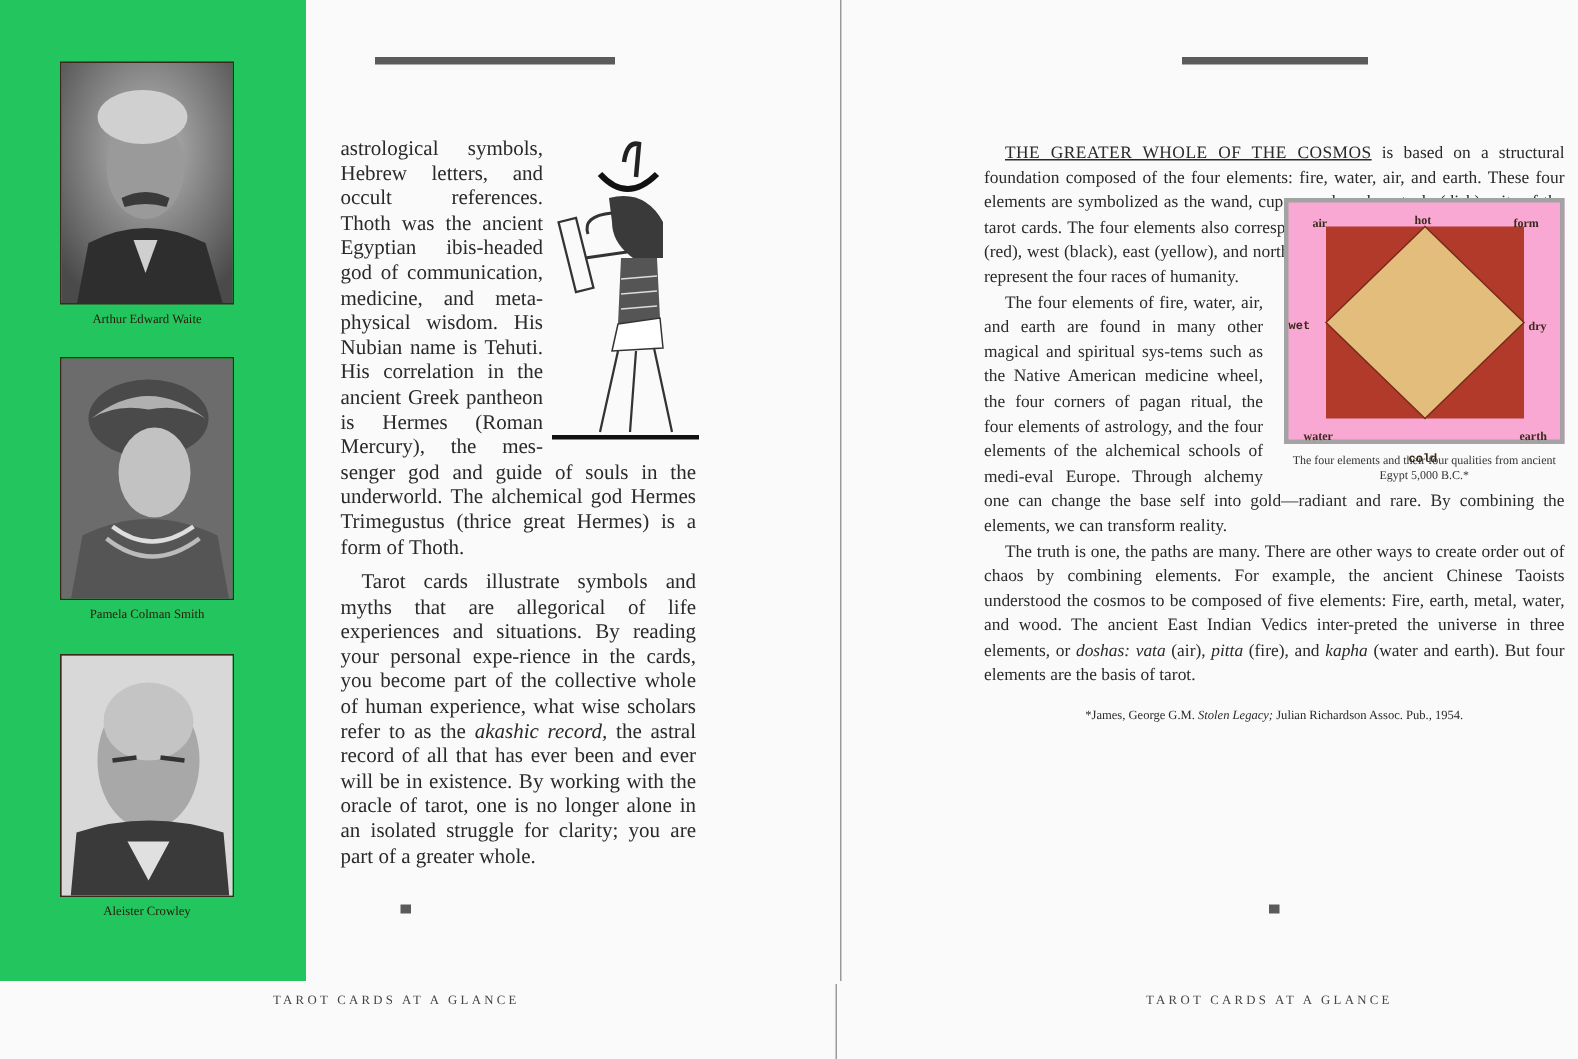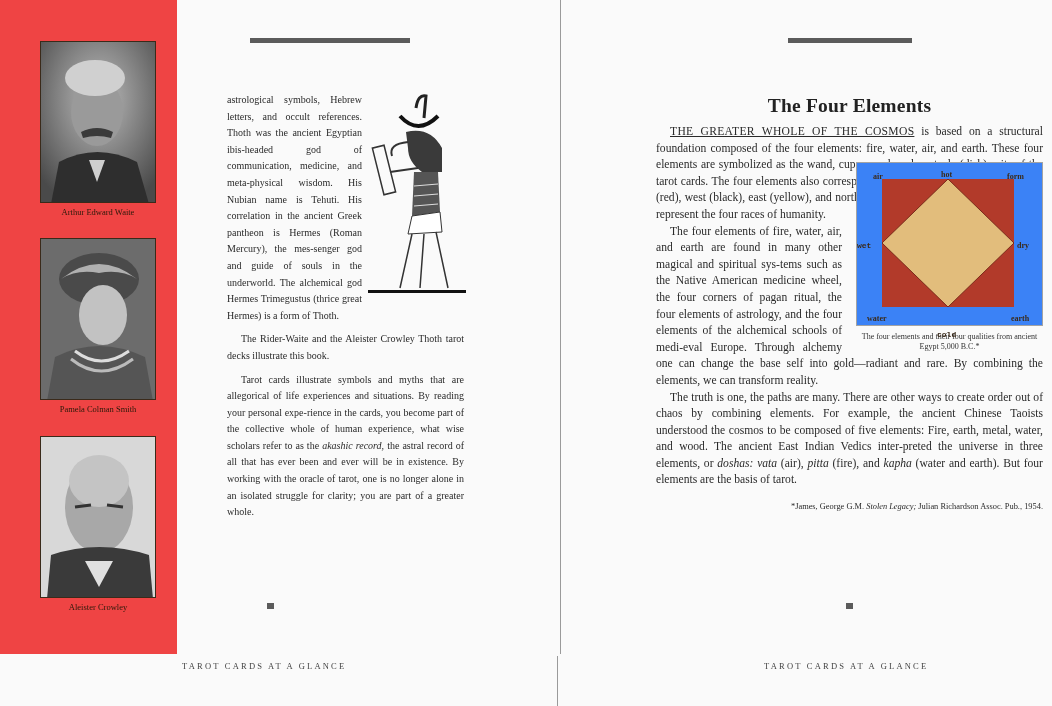--- a/index.html
+++ b/index.html
@@ -6,56 +6,56 @@
   body {
     width:1052px; height:706px; position:relative; overflow:hidden;
     background:#fafafa;
     font-family:"DejaVu Serif", serif; color:#2a2a2a;
   }
   .spread { position:absolute; left:0; top:0; width:1052px; height:654px; }
   .gutter { position:absolute; left:560px; top:0; width:1px; height:654px; background:#9a9a9a; }
   .gutter2 { position:absolute; left:557px; top:656px; width:1px; height:50px; background:#9a9a9a; }
 
   .sidebar {
-    position:absolute; left:0; top:0; width:177px; height:654px; background:#ef4444;
+    position:absolute; left:0; top:0; width:204px; height:654px; background:#22c55e;
   }
   .portrait { position:absolute; left:40px; width:116px; }
   .photo {
     width:116px; height:162px; border:1px solid #3a2a1a; box-sizing:border-box; position:relative; overflow:hidden;
   }
   .caption {
     font-size:8.5px; text-align:center; color:#2a1a0a; margin-top:4px; font-family:"Liberation Serif", serif;
   }
   .photo svg { display:block; }
 
   .bar { position:absolute; height:5px; background:#5b5b5b; }
 
   .leftcol {
     position:absolute; left:227px; top:92px; width:237px;
-    font-family:"Liberation Serif", serif; font-size:10px; line-height:16.6px; text-align:justify;
+    font-family:"Liberation Serif", serif; font-size:14px; line-height:16.6px; text-align:justify;
   }
   .leftcol p { margin:0; }
   .leftcol p + p { margin-top:7px; }
   .indent { text-indent:14px; }
   .thoth { float:right; width:98px; height:206px; margin:0 -2px 0 6px; shape-outside:margin-box; }
 
   .rightpage { position:absolute; left:656px; top:94px; width:387px; font-family:"Liberation Serif", serif; font-size:11.6px; line-height:16.6px; text-align:justify; }
   .title { font-size:19.5px; text-align:center; margin:0 0 6px 0; line-height:24px; color:#222; letter-spacing:0.2px; }
   .rightpage p { margin:0; }
   .smallcaps { font-variant:small-caps; letter-spacing:0.3px;text-decoration:underline; }
 
   .figure { float:right; width:187px; margin:3px 0 4px 14px; }
   .diagram {
-    width:187px; height:164px; background:#3b82f6; border:1px solid #a3a3a3; box-sizing:border-box; position:relative;
+    width:187px; height:164px; background:#f9a8d4; border:3px solid #a3a3a3; box-sizing:border-box; position:relative;
   }
   .diagram svg { position:absolute; left:0; top:0; }
   .dlabel { position:absolute; font-size:8px; font-weight:bold; color:#3a2a1a; font-family:"Liberation Serif", serif; }
   .figcap { font-size:8px; line-height:10px; margin-top:6px; color:#333; text-align:center; }
 
-  .footnote { font-size:8.4px; margin-top:10px !important; text-align:right; }
+  .footnote { font-size:8.4px; margin-top:10px !important; text-align:center; }
 
   .pagemark { position:absolute; width:7px; height:6px; background:#5b5b5b; }
 
   .running {
     position:absolute; top:661px; font-size:8.5px; letter-spacing:2.2px; color:#444; font-family:"Liberation Serif", serif;
   }
 </style>
 </head>
 <body>
 
@@ -121,30 +121,28 @@
       <path d="M40 50 Q20 52 24 64" stroke="#333" stroke-width="2" fill="none"></path>
       <rect x="10" y="54" width="12" height="48" fill="none" stroke="#333" stroke-width="1.5" transform="rotate(-14 16 78)"></rect>
       <path d="M22 80 L50 76" stroke="#333" stroke-width="2"></path>
       <path d="M46 80 L70 80 L72 120 L44 124Z" fill="#555"></path>
       <path d="M46 94 L70 92 M46 104 L70 102 M46 114 L70 112" stroke="#ddd" stroke-width="1"></path>
       <path d="M44 124 L72 120 L74 140 L40 142Z" fill="#fff" stroke="#333"></path>
       <path d="M44 142 L32 196 M56 142 L52 196 M68 140 L80 196" stroke="#333" stroke-width="1.5"></path>
       <rect x="0" y="198" width="98" height="3" fill="#111"></rect>
     </svg>
     <p>astrological symbols, Hebrew letters, and occult references. Thoth was the ancient Egyptian ibis-headed god of communication, medicine, and meta-physical wisdom. His Nubian name is Tehuti. His correlation in the ancient Greek pantheon is Hermes (Roman Mercury), the mes-senger god and guide of souls in the underworld. The alchemical god Hermes Trimegustus (thrice great Hermes) is a form of Thoth.</p>
-    <p class="indent">The Rider-Waite and the Aleister Crowley Thoth tarot decks illustrate this book.</p>
     <p class="indent"><span>Tarot cards illustrate symbols and myths that are allegorical of life experiences and situations. By reading your personal expe-rience in the cards, you become part of the collective whole of human experience, what wise scholars refer to as the </span><i>akashic record,</i><span> the astral record of all that has ever been and ever will be in existence. By working with the oracle of tarot, one is no longer alone in an isolated struggle for clarity; you are part of a greater whole.</span></p>
   </div>
 
   <div class="pagemark" style="left:267px; top:603px;"></div>
 
   <div class="bar" style="left:788px; top:38px; width:124px;"></div>
 
   <div class="rightpage">
-    <h1 class="title">The Four Elements</h1>
     <p class="indent"><span class="smallcaps">THE GREATER WHOLE OF THE COSMOS</span><span> is based on a structural foundation composed of the four elements: fire, water, air, and earth. These four elements are symbolized as the wand, cup, sword, and pentacle (disk) suits of the tarot cards. The four elements also correspond to four directions and colors: south (red), west (black), east (yellow), and north (white) respectively. These four colors represent the four races of humanity.</span></p>
     <div class="figure" style="margin-top:-62px;">
       <div class="diagram">
         <svg width="185" height="162" viewBox="0 0 185 162">
           <rect x="25" y="16" width="132" height="128" fill="#b23a2a"></rect>
           <polygon points="91,16 157,80 91,144 25,80" fill="#e2bd7c" stroke="#7a2a1a" stroke-width="1"></polygon>
         </svg>
         <span class="dlabel" style="left:16px; top:6px;">air</span>
         <span class="dlabel" style="left:84px; top:4px;">hot</span>
         <span class="dlabel" style="left:150px; top:6px;">form</span>

